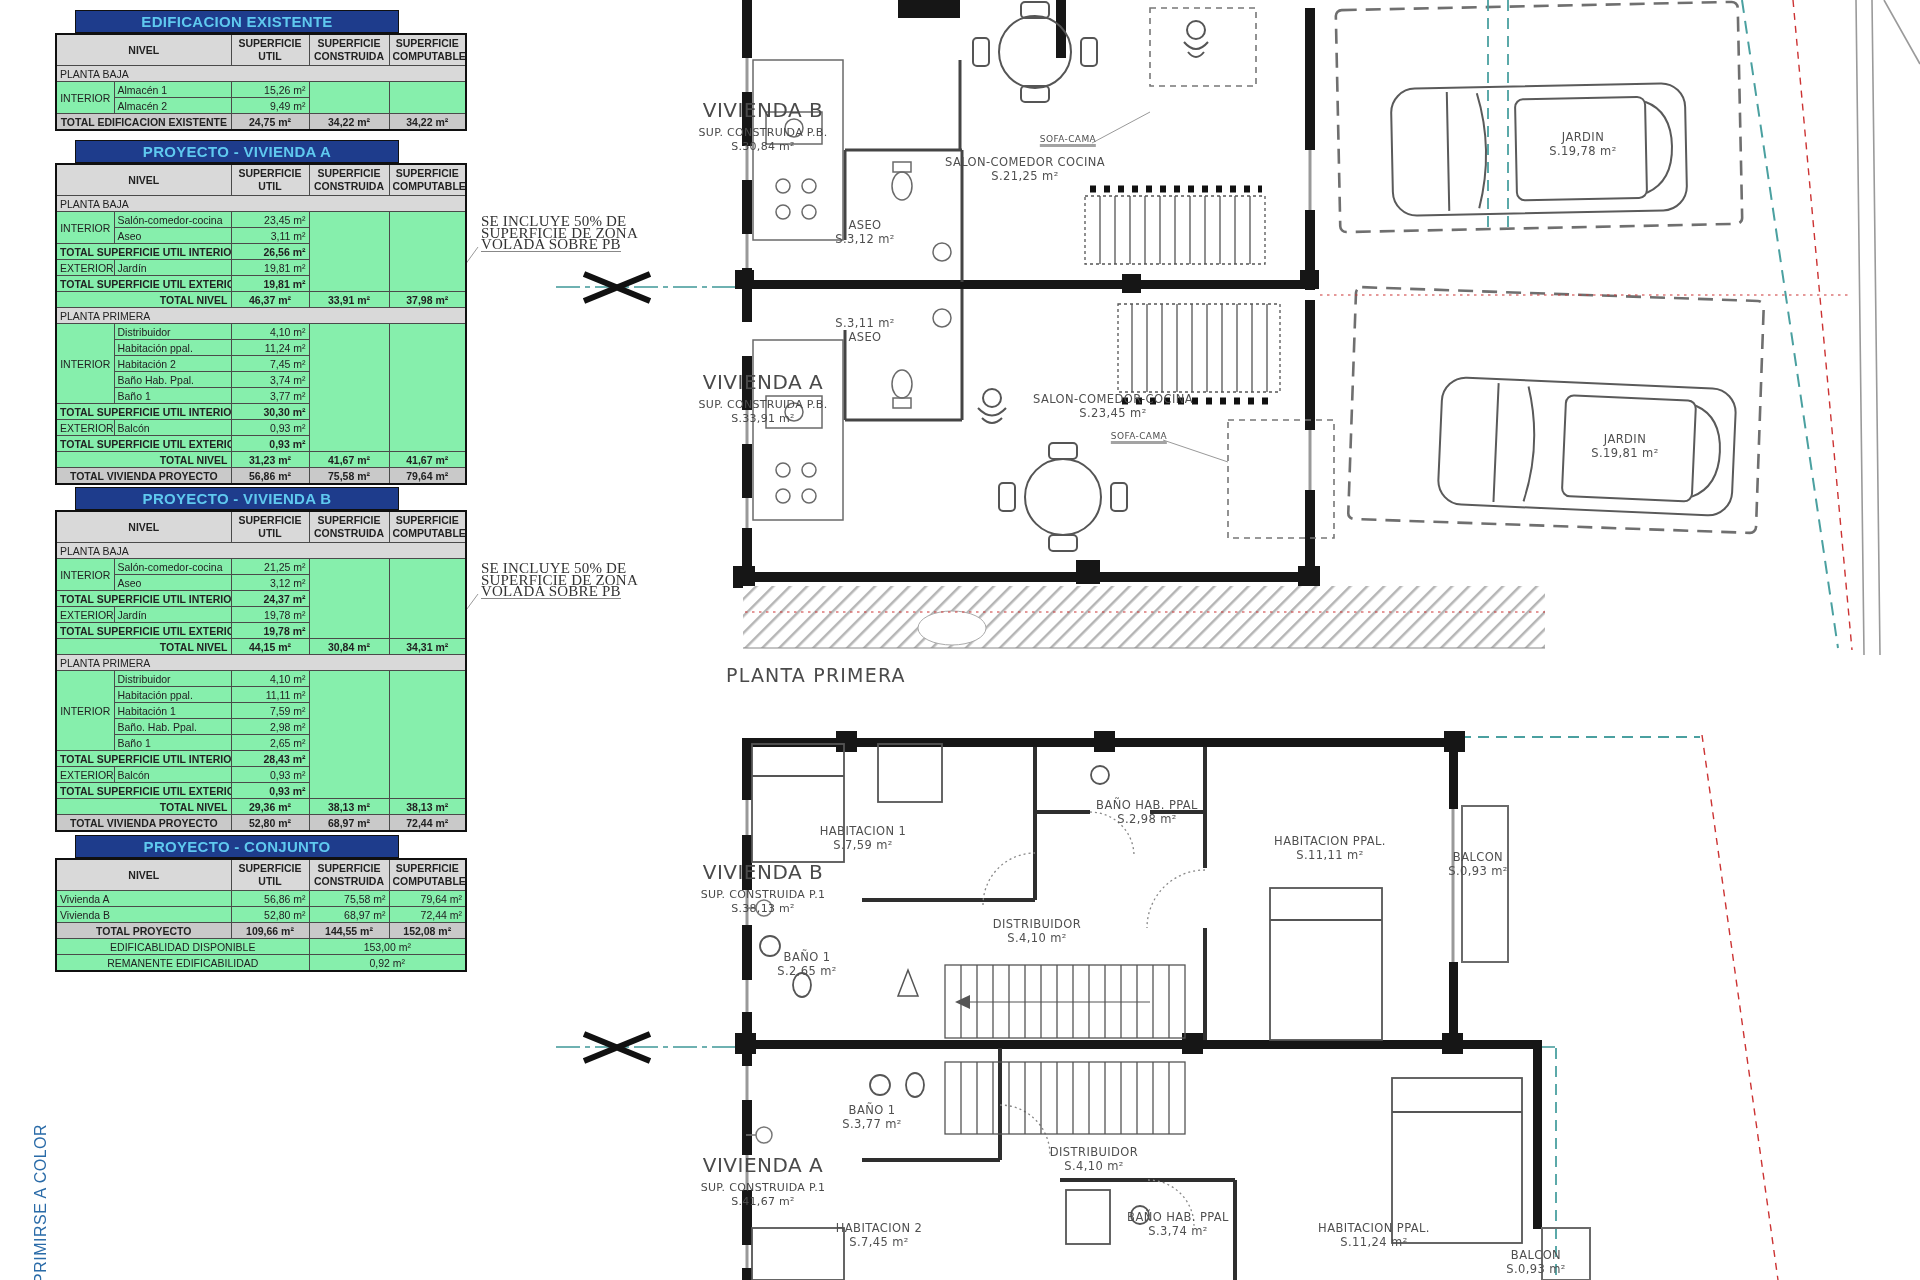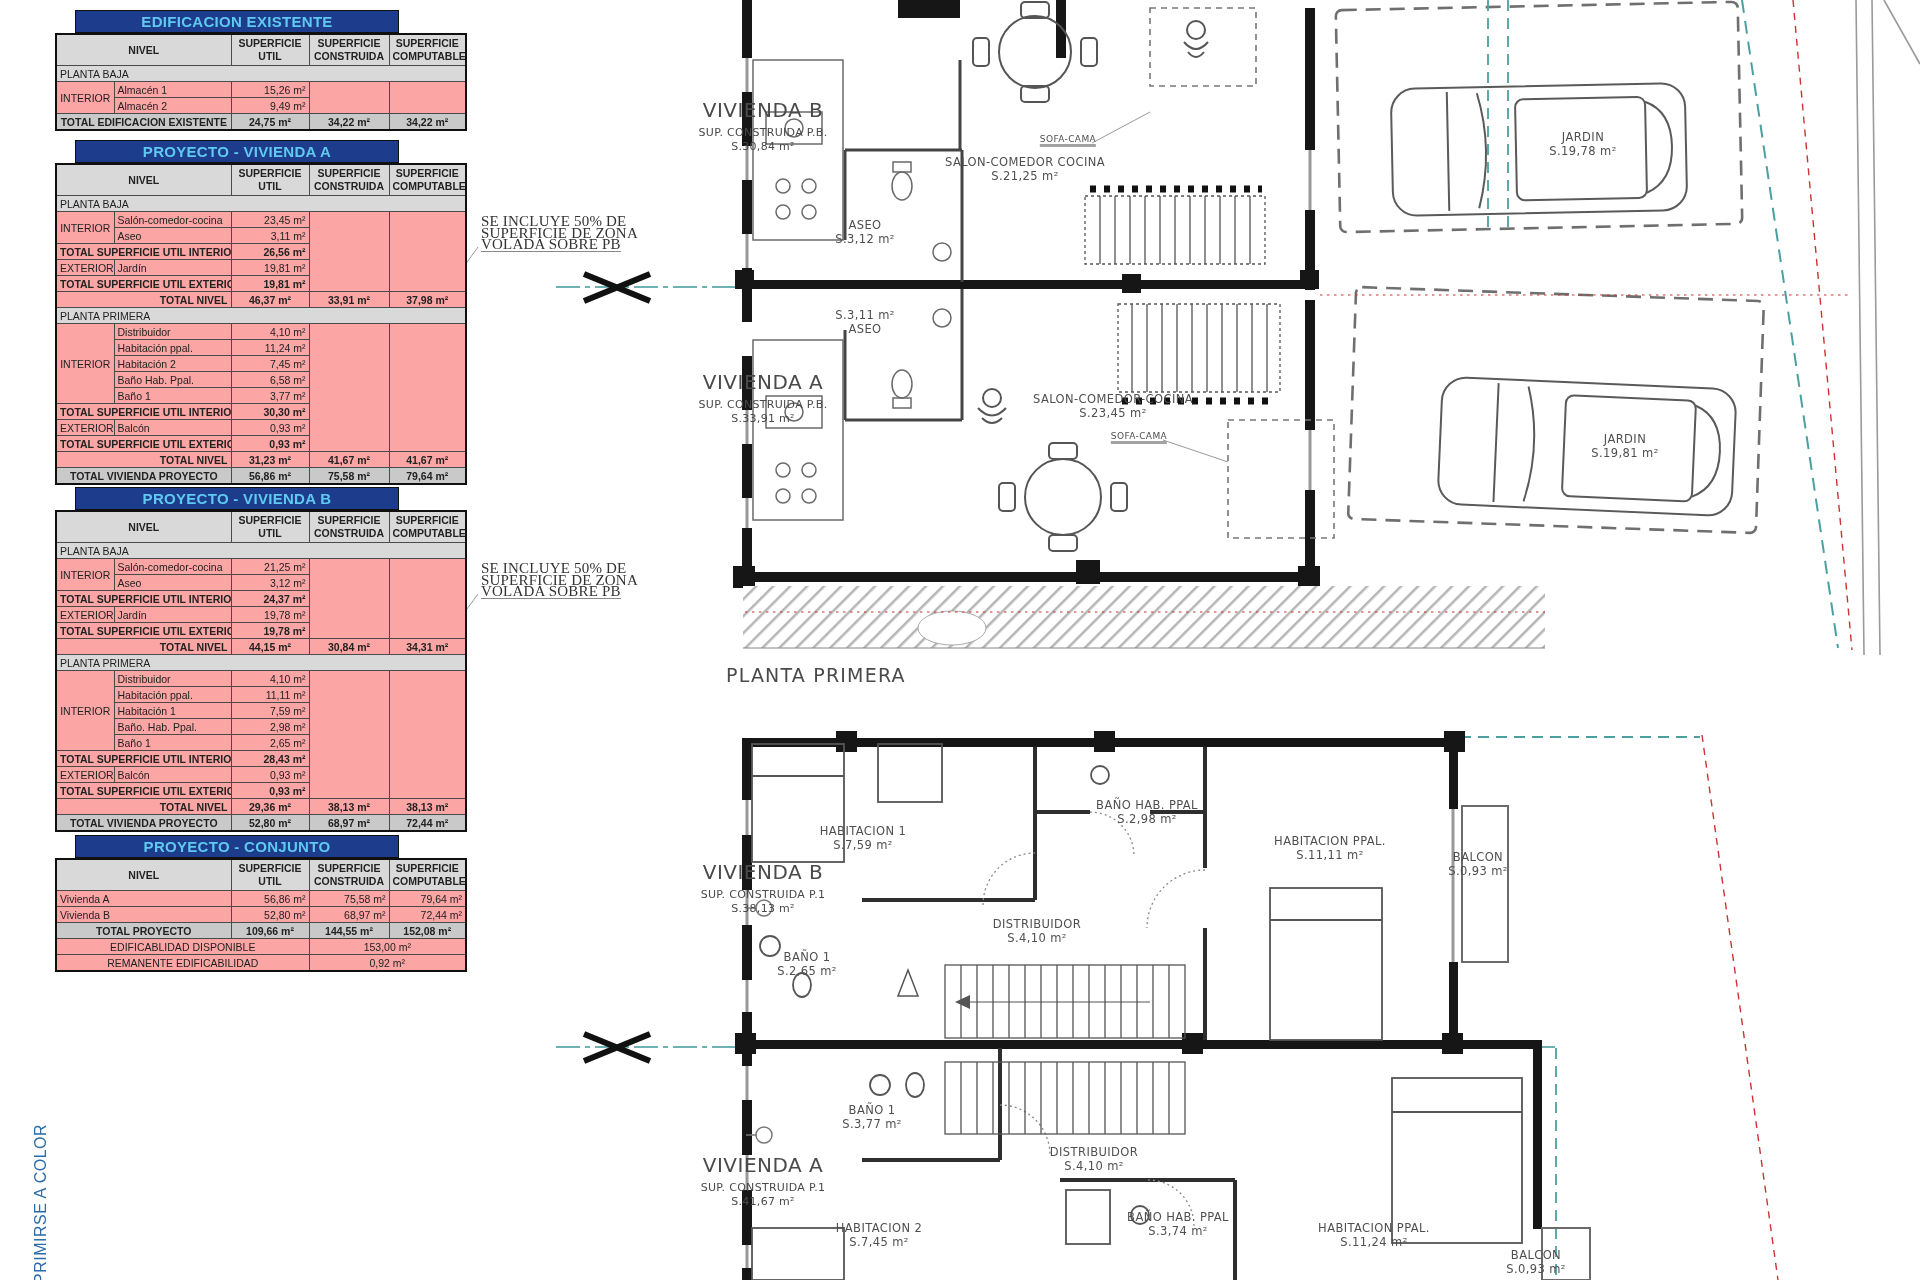--- a/index.html
+++ b/index.html
@@ -3,21 +3,21 @@
 <meta charset="utf-8">
 <style>
   html,body{margin:0;padding:0}
   body{width:1920px;height:1280px;position:relative;background:#fff;overflow:hidden;
        font-family:"Liberation Sans",sans-serif;color:#222}
 
   
   .twrap{position:absolute;left:55px;width:344px;z-index:3}
   .ttitle{margin-left:20px;background:#1e3c8c;color:#5fc9ef;font-weight:bold;font-size:15px;
           text-align:center;height:21px;line-height:21px;border:1px solid #101010;letter-spacing:.3px}
-  table.tbl{border-collapse:collapse;table-layout:fixed;width:410px;font-size:10.5px;background:#fca5a5;
+  table.tbl{border-collapse:collapse;table-layout:fixed;width:410px;font-size:10.5px;background:#86efac;
             border:2px solid #101010}
   table.tbl td{border:1px solid #4a4a4a;height:15px;padding:0 3px;white-space:nowrap;overflow:hidden;line-height:14px}
   tr.thead td{background:#d9d9d9;font-weight:bold;text-align:center;line-height:13px;height:30px}
   td.sec{background:#d9d9d9;font-weight:normal}
   td.grp{text-align:center}
   td.val{text-align:right}
   td.cval{text-align:center}
   .tot{font-weight:bold}
   tr.gtot td{background:#c9c9c9;font-weight:bold}
   td.ctr{text-align:center}
@@ -397,21 +397,21 @@
     <tr>
           <td>Habitación ppal.</td>
           <td class="val">11,24 m²</td>
         </tr>
     <tr>
           <td>Habitación 2</td>
           <td class="val">7,45 m²</td>
         </tr>
     <tr>
           <td>Baño Hab. Ppal.</td>
-          <td class="val">6,58 m²</td>
+          <td class="val">3,74 m²</td>
         </tr>
     <tr>
           <td>Baño 1</td>
           <td class="val">3,77 m²</td>
         </tr>
     <tr>
           <td colspan="2" class="tot">TOTAL SUPERFICIE UTIL INTERIOR</td>
           <td class="val tot">30,30 m²</td>
         </tr>
     <tr>
@@ -627,21 +627,21 @@
 </div>
 <div class="vivl" style="left:763px;top:370px">
   <div class="n">VIVIENDA A</div>
   <div class="s">SUP. CONSTRUIDA P.B.</div>
   <div class="s">S.33,91 m²</div>
 </div>
 <div class="pl" style="left:865px;top:218px">
   <div>ASEO</div>
   <div>S.3,12 m²</div>
 </div>
-<div class="pl" style="left:865px;top:308px">
+<div class="pl" style="left:865px;top:316px">
   <div>S.3,11 m²</div>
   <div>ASEO</div>
 </div>
 <div class="pl" style="left:1025px;top:155px">
   <div>SALON-COMEDOR COCINA</div>
   <div>S.21,25 m²</div>
 </div>
 <div class="pl" style="left:1113px;top:392px">
   <div>SALON-COMEDOR-COCINA</div>
   <div>S.23,45 m²</div>

